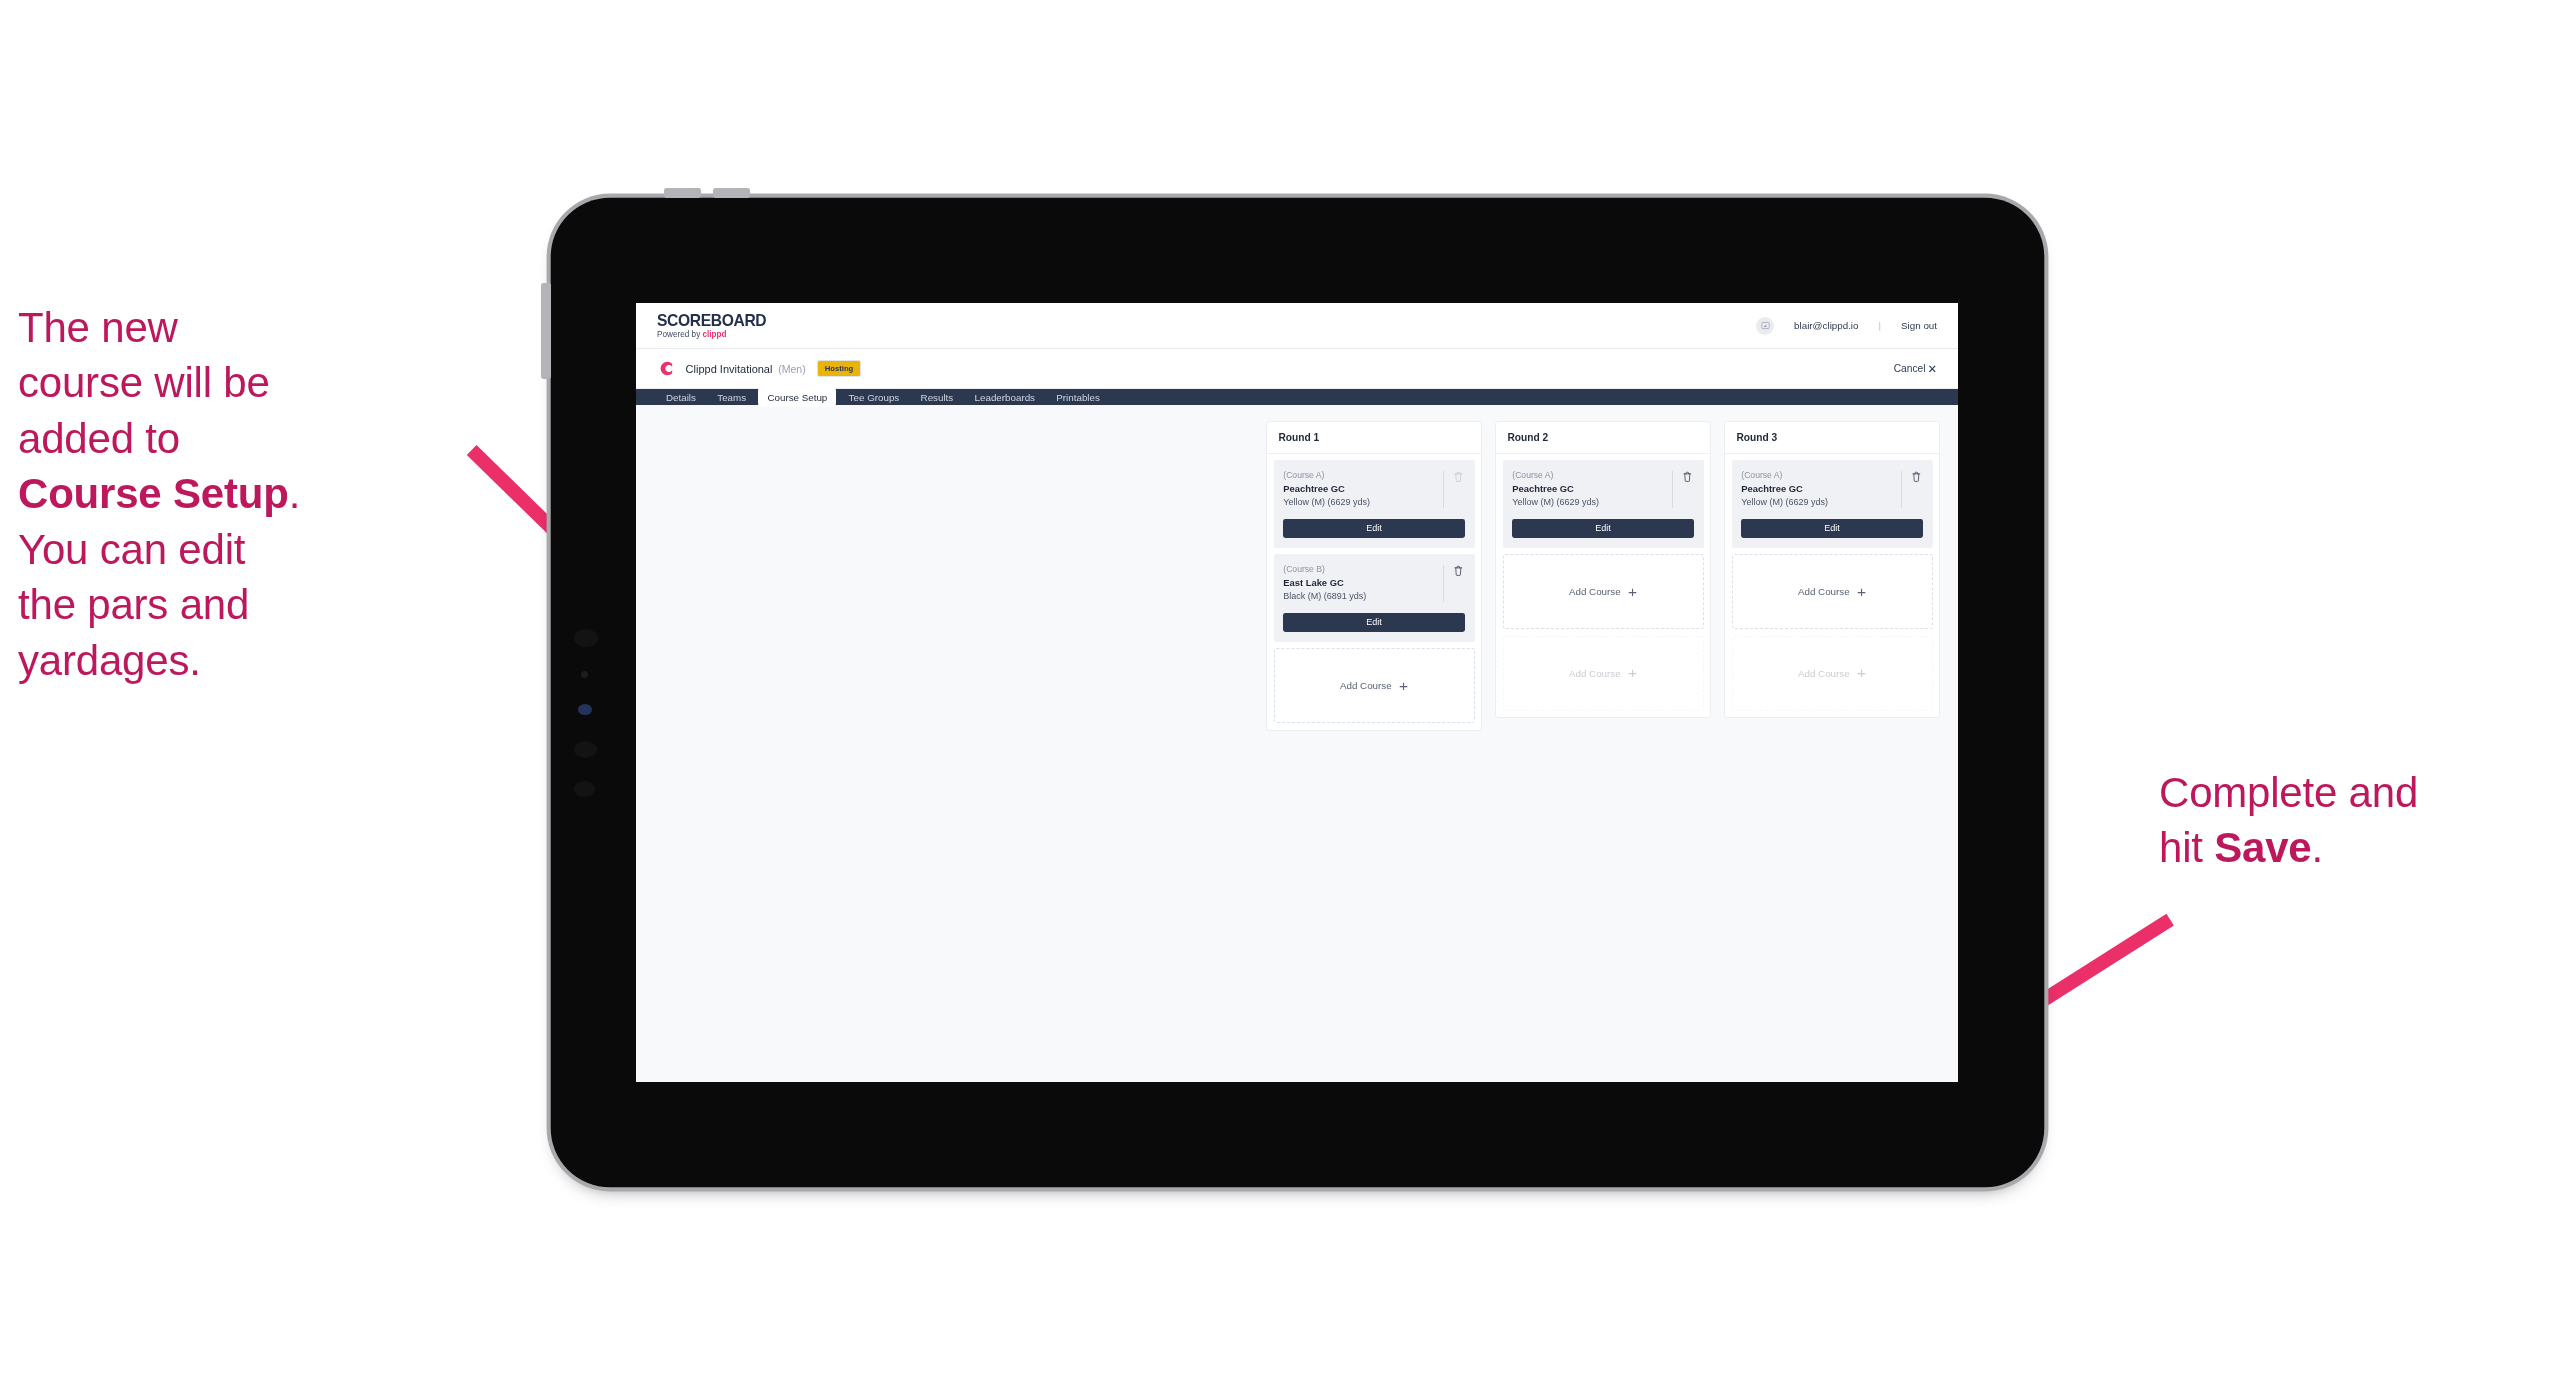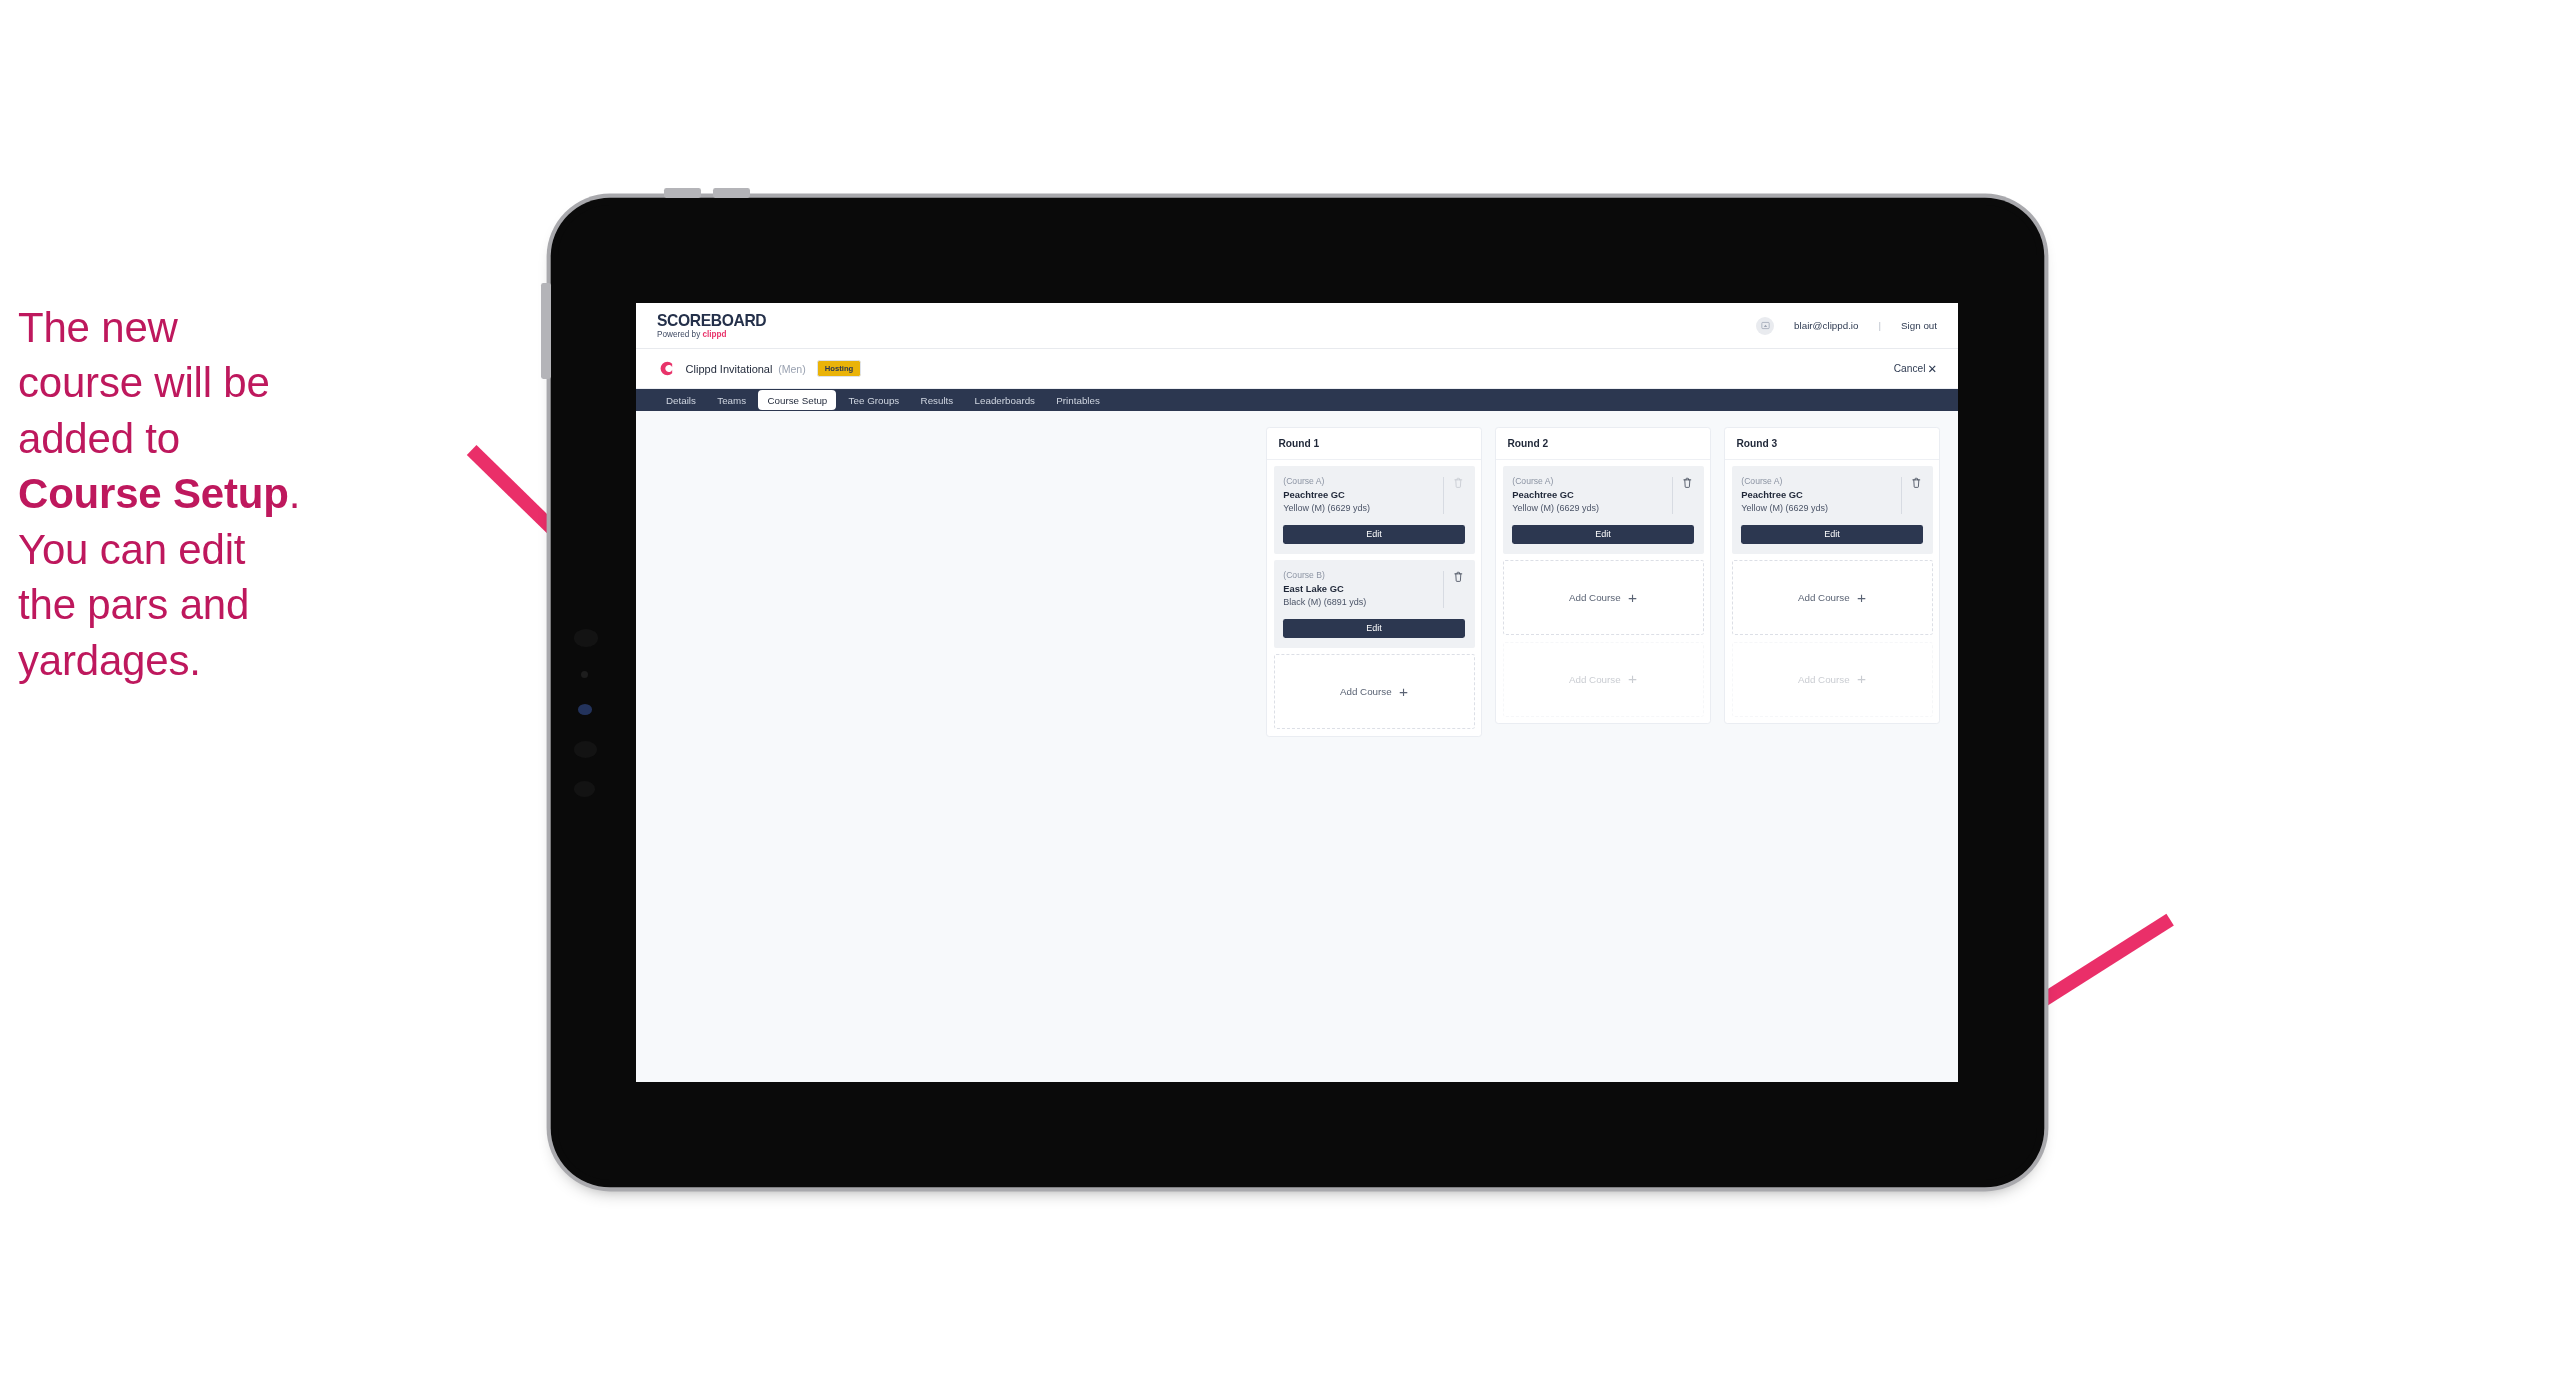--- a/index.html
+++ b/index.html
@@ -120,21 +120,21 @@
     background: #eab308; line-height: 1;
   }
   #cancel {
     margin-left: auto; font-size: 10.2px; color: #2f3b52;
     display: flex; align-items: center; gap: 2px; cursor: pointer;
   }
   #cancel .x { font-size: 11.4px; }
 
   
   #tabs {
-    height: 22px; background: #2c3750;
+    height: 16px; background: #2c3750;
     display: flex; align-items: center; padding: 0 21px; gap: 3.3px;
   }
   .tab {
     font-size: 9.8px; color: #cfd5e0; padding: 4.9px 9px;
     border-radius: 4.1px; cursor: pointer; white-space: nowrap;
   }
   .tab.active { background: #ffffff; color: #1f2738; font-weight: 400; }
 
   
   #content { padding: 16.3px 18px; display: flex; gap: 13px; align-items: flex-start; justify-content: flex-end; }
@@ -181,20 +181,24 @@
   <div class="annot" id="annot-left">
     <span>The new</span><br>
     <span>course will be</span><br>
     <span>added to</span><br>
     <b>Course Setup</b><span>.</span><br>
     <span>You can edit</span><br>
     <span>the pars and</span><br>
     <span>yardages.</span>
   </div>
 
+  <div class="annot" id="annot-right">
+    <span>Complete and</span><br>
+    <span>hit </span><b>Save</b><span>.</span>
+  </div>
 
   <svg class="arrow" id="arrow-left" style="left:457px; top:432px;" width="228" height="220" viewBox="0 0 280 270">
     <path d="M18 22 L196 196" stroke="#ea2f69" stroke-width="17" stroke-linecap="butt" fill="none"></path>
     <path d="M232 234 L165 194 L192 166 Z" fill="#ea2f69"></path>
   </svg>
 
   <svg class="arrow" id="arrow-right" style="left:1948px; top:905px;" width="245" height="147" viewBox="0 0 300 180">
     <path d="M272 18 L108 122" stroke="#ea2f69" stroke-width="17" stroke-linecap="butt" fill="none"></path>
     <path d="M48 160 L70 72 L118 110 Z" fill="#ea2f69"></path>
   </svg>

